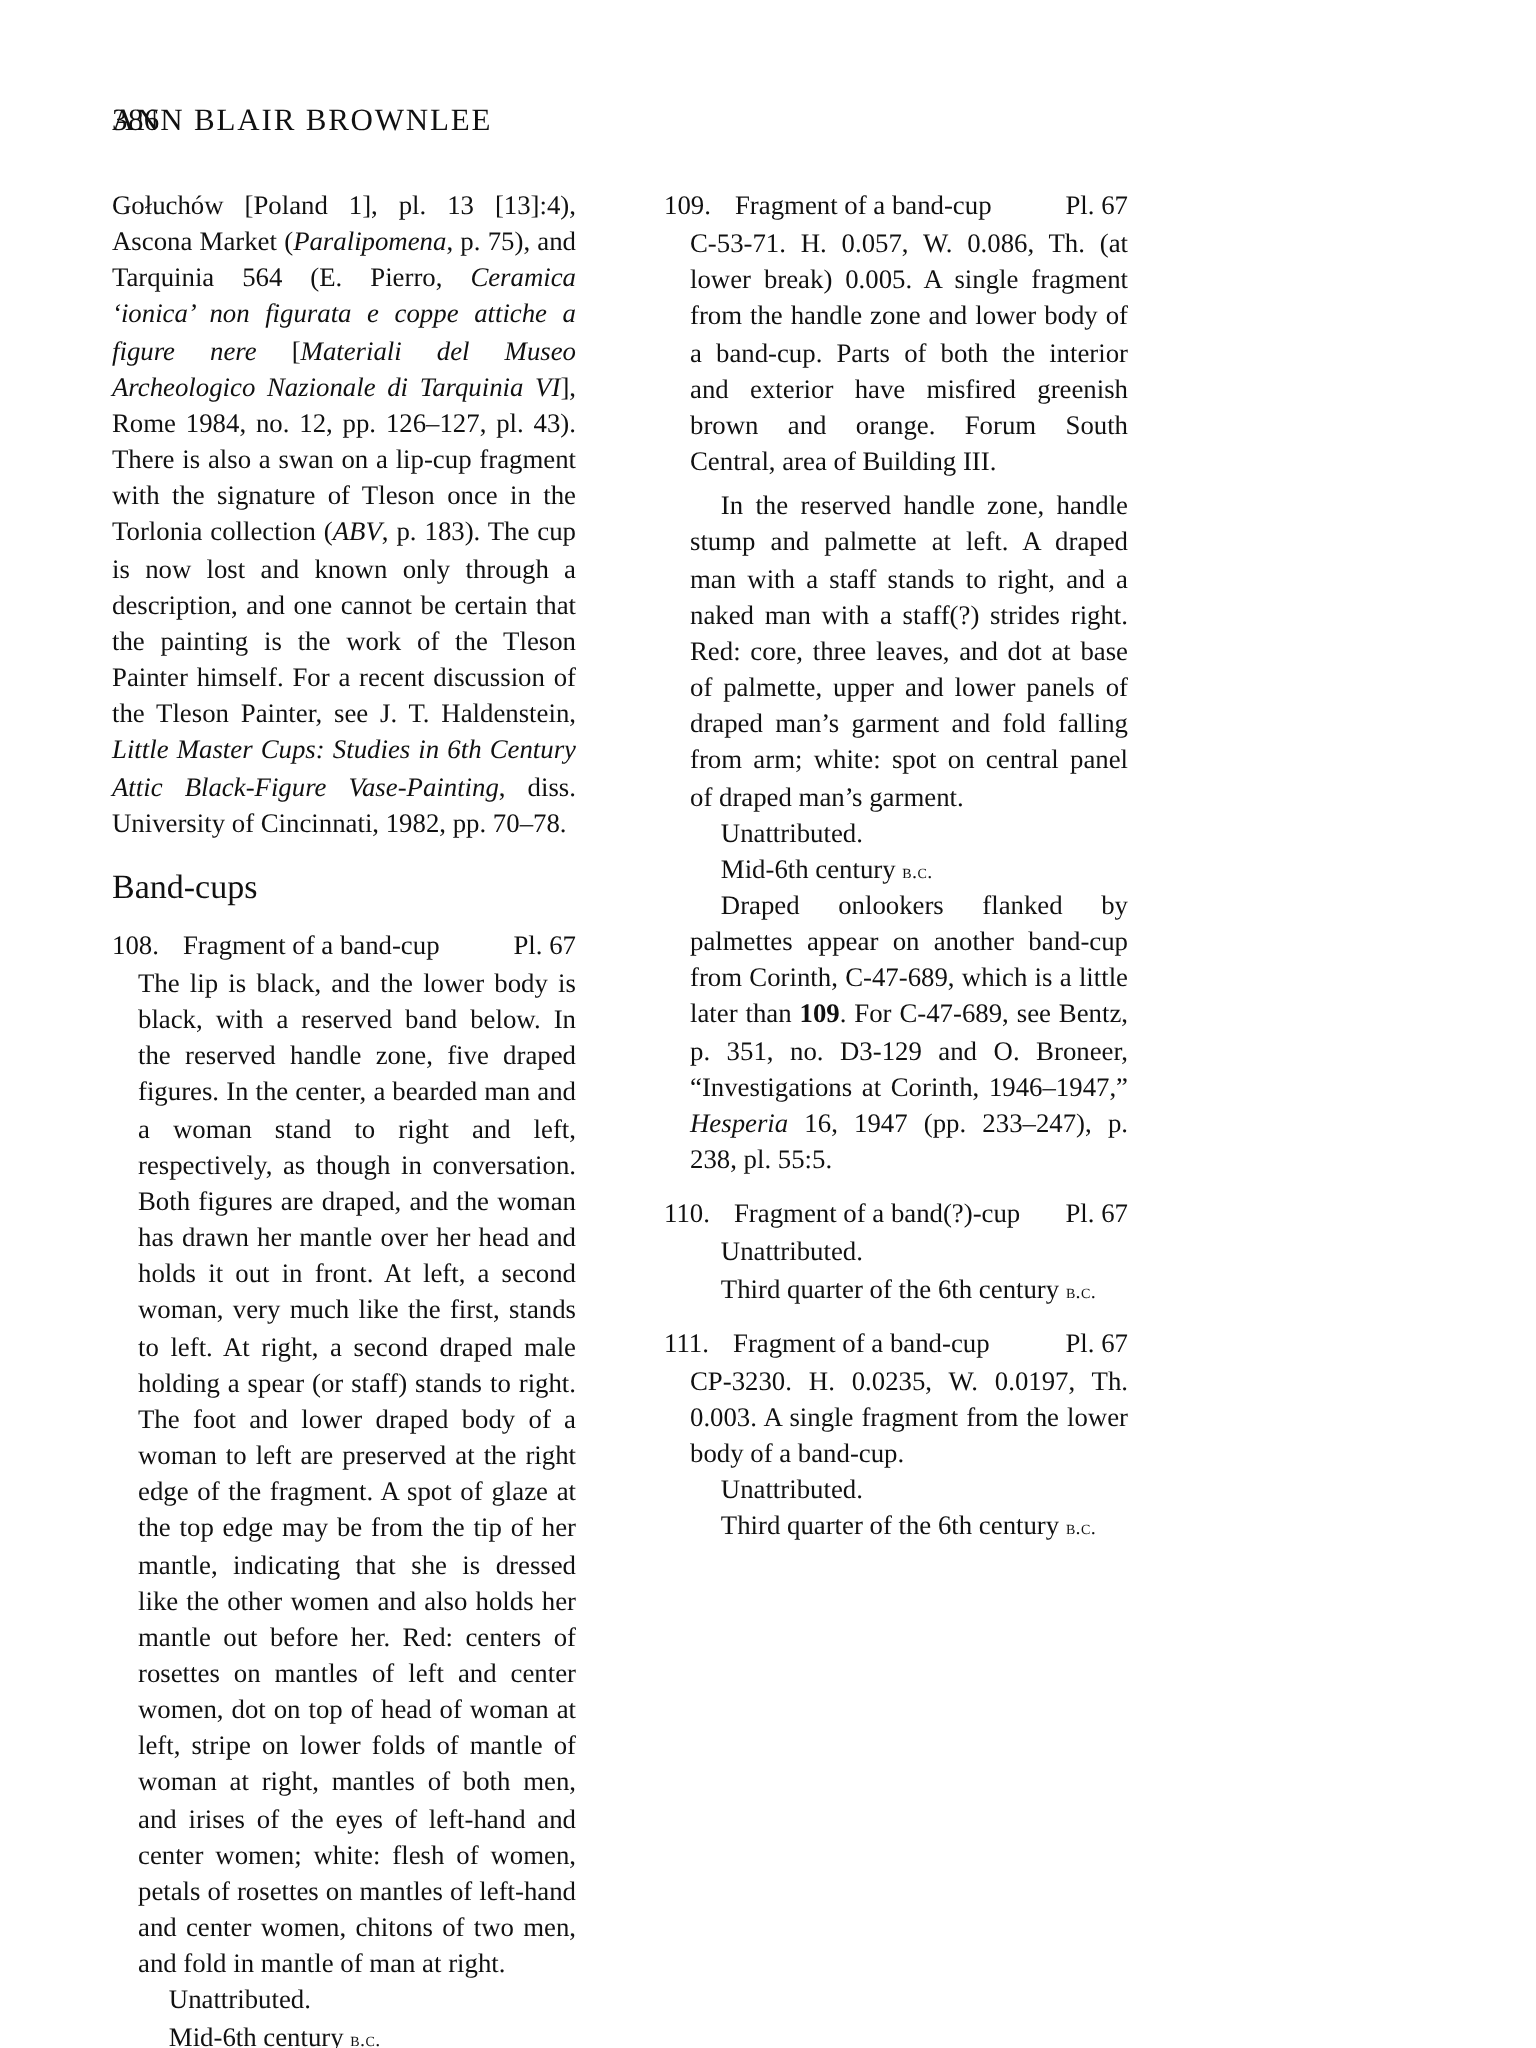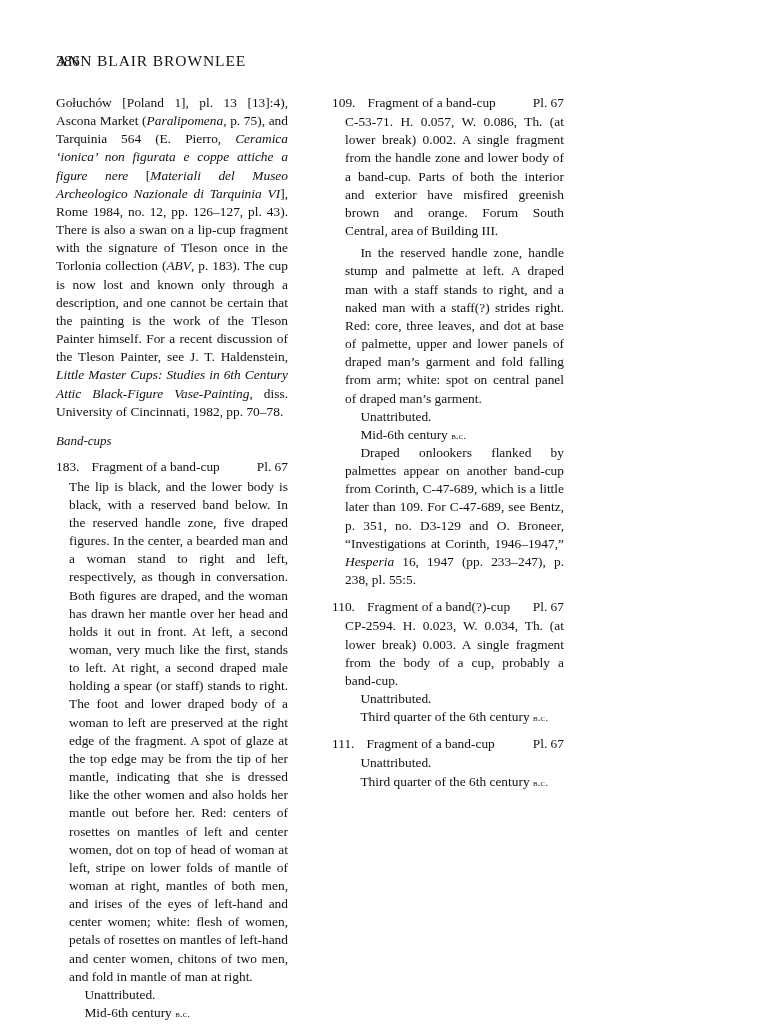--- a/index.html
+++ b/index.html
@@ -57,24 +57,23 @@
     -webkit-hyphens: auto;
     hyphens: auto;
   }
   p {
     margin: 0;
   }
   .p-first {
     text-indent: 0;
   }
   .sec-head {
-    font-style: italic;
     margin-top: 11px;
     margin-bottom: 7px;
-    font-size: 13px;
+    font-size: 17px;
   }
   .entry {
     margin-top: 9px;
   }
   .entry-head {
     position: relative;
     font-size: 13.4px;
     margin-bottom: 1px;
   }
   .entry-num {
@@ -104,21 +103,21 @@
   }
   .tail p {
     text-indent: 1.15em;
   }
   .sc {
     font-variant: small-caps;
     font-size: 10px;
     letter-spacing: 0.2px;
   }
   i, .it { font-style: italic; }
-  b, .bd { font-weight: normal; }
+  b, .bd { font-weight: bold; }
 </style>
 </head>
 <body>
 
 <div class="page">
 
   <div class="header">
     <div class="folio">386</div>
     <div class="running-head">ANN BLAIR BROWNLEE</div>
   </div>
@@ -126,21 +125,21 @@
   <div class="columns">
 
     <div class="col">
 
       <p class="p-first"><span>Gołuchów [Poland 1], pl. 13 [13]:4), Ascona Market (</span><i>Paralipomena</i><span>, p. 75), and Tarquinia 564 (E. Pierro, </span><i>Ceramica ‘ionica’ non figurata e coppe attiche a figure nere</i><span> [</span><i>Materiali del Museo Archeologico Nazionale di Tarquinia VI</i><span>], Rome 1984, no. 12, pp. 126–127, pl. 43). There is also a swan on a lip-cup fragment with the signature of Tleson once in the Torlonia collection (</span><i>ABV</i><span>, p. 183). The cup is now lost and known only through a description, and one cannot be certain that the painting is the work of the Tleson Painter himself. For a recent discussion of the Tleson Painter, see J. T. Haldenstein, </span><i>Little Master Cups: Studies in 6th Century Attic Black-Figure Vase-Painting</i><span>, diss. University of Cincinnati, 1982, pp. 70–78.</span></p>
 
       <div class="sec-head">Band-cups</div>
 
       <div class="entry">
         <div class="entry-head">
-          <span class="entry-num">183.</span><span class="entry-title">Fragment of a band-cup</span>
+          <span class="entry-num">108.</span><span class="entry-title">Fragment of a band-cup</span>
           <span class="entry-plate">Pl. 67</span>
         </div>
         <div class="entry-body">
           <p>The lip is black, and the lower body is black, with a reserved band below. In the reserved handle zone, five draped figures. In the center, a bearded man and a woman stand to right and left, respectively, as though in conversation. Both figures are draped, and the woman has drawn her mantle over her head and holds it out in front. At left, a second woman, very much like the first, stands to left. At right, a second draped male holding a spear (or staff) stands to right. The foot and lower draped body of a woman to left are preserved at the right edge of the fragment. A spot of glaze at the top edge may be from the tip of her mantle, indicating that she is dressed like the other women and also holds her mantle out before her. Red: centers of rosettes on mantles of left and center women, dot on top of head of woman at left, stripe on lower folds of mantle of woman at right, mantles of both men, and irises of the eyes of left-hand and center women; white: flesh of women, petals of rosettes on mantles of left-hand and center women, chitons of two men, and fold in mantle of man at right.</p>
         </div>
         <div class="tail">
           <p>Unattributed.</p>
           <p><span>Mid-6th century </span><span class="sc">b.c.</span></p>
         </div>
       </div>
@@ -148,50 +147,50 @@
     </div>
 
     <div class="col">
 
       <div>
         <div class="entry-head">
           <span class="entry-num">109.</span><span class="entry-title">Fragment of a band-cup</span>
           <span class="entry-plate">Pl. 67</span>
         </div>
         <div class="entry-body">
-          <p>C-53-71. H. 0.057, W. 0.086, Th. (at lower break) 0.002. A single fragment from the handle zone and lower body of a band-cup. Parts of both the interior and exterior have misfired greenish brown and orange. Forum South Central, area of Building III.</p>
+          <p>C-53-71. H. 0.057, W. 0.086, Th. (at lower break) 0.005. A single fragment from the handle zone and lower body of a band-cup. Parts of both the interior and exterior have misfired greenish brown and orange. Forum South Central, area of Building III.</p>
           <p>In the reserved handle zone, handle stump and palmette at left. A draped man with a staff stands to right, and a naked man with a staff(?) strides right. Red: core, three leaves, and dot at base of palmette, upper and lower panels of draped man’s garment and fold falling from arm; white: spot on central panel of draped man’s garment.</p>
         </div>
         <div class="tail">
           <p>Unattributed.</p>
           <p><span>Mid-6th century </span><span class="sc">b.c.</span></p>
           <p><span>Draped onlookers flanked by palmettes appear on another band-cup from Corinth, C-47-689, which is a little later than </span><b>109</b><span>. For C-47-689, see Bentz, p. 351, no. D3-129 and O. Broneer, “Investigations at Corinth, 1946–1947,” </span><i>Hesperia</i><span> 16, 1947 (pp. 233–247), p. 238, pl. 55:5.</span></p>
         </div>
       </div>
 
       <div class="entry">
         <div class="entry-head">
           <span class="entry-num">110.</span><span class="entry-title">Fragment of a band(?)-cup</span>
           <span class="entry-plate">Pl. 67</span>
         </div>
         <div class="entry-body">
-          <p>CP-2594. H. 0.023, W. 0.034, Th. (at lower break) 0.003. A single fragment from the body of a cup, probably a band-cup.</p>
         </div>
         <div class="tail">
           <p>Unattributed.</p>
           <p><span>Third quarter of the 6th century </span><span class="sc">b.c.</span></p>
         </div>
       </div>
 
       <div class="entry">
         <div class="entry-head">
           <span class="entry-num">111.</span><span class="entry-title">Fragment of a band-cup</span>
           <span class="entry-plate">Pl. 67</span>
         </div>
         <div class="entry-body">
+          <p>CP-3230. H. 0.0235, W. 0.0197, Th. 0.003. A single fragment from the lower body of a band-cup.</p>
         </div>
         <div class="tail">
           <p>Unattributed.</p>
           <p><span>Third quarter of the 6th century </span><span class="sc">b.c.</span></p>
         </div>
       </div>
 
     </div>
 
   </div>

